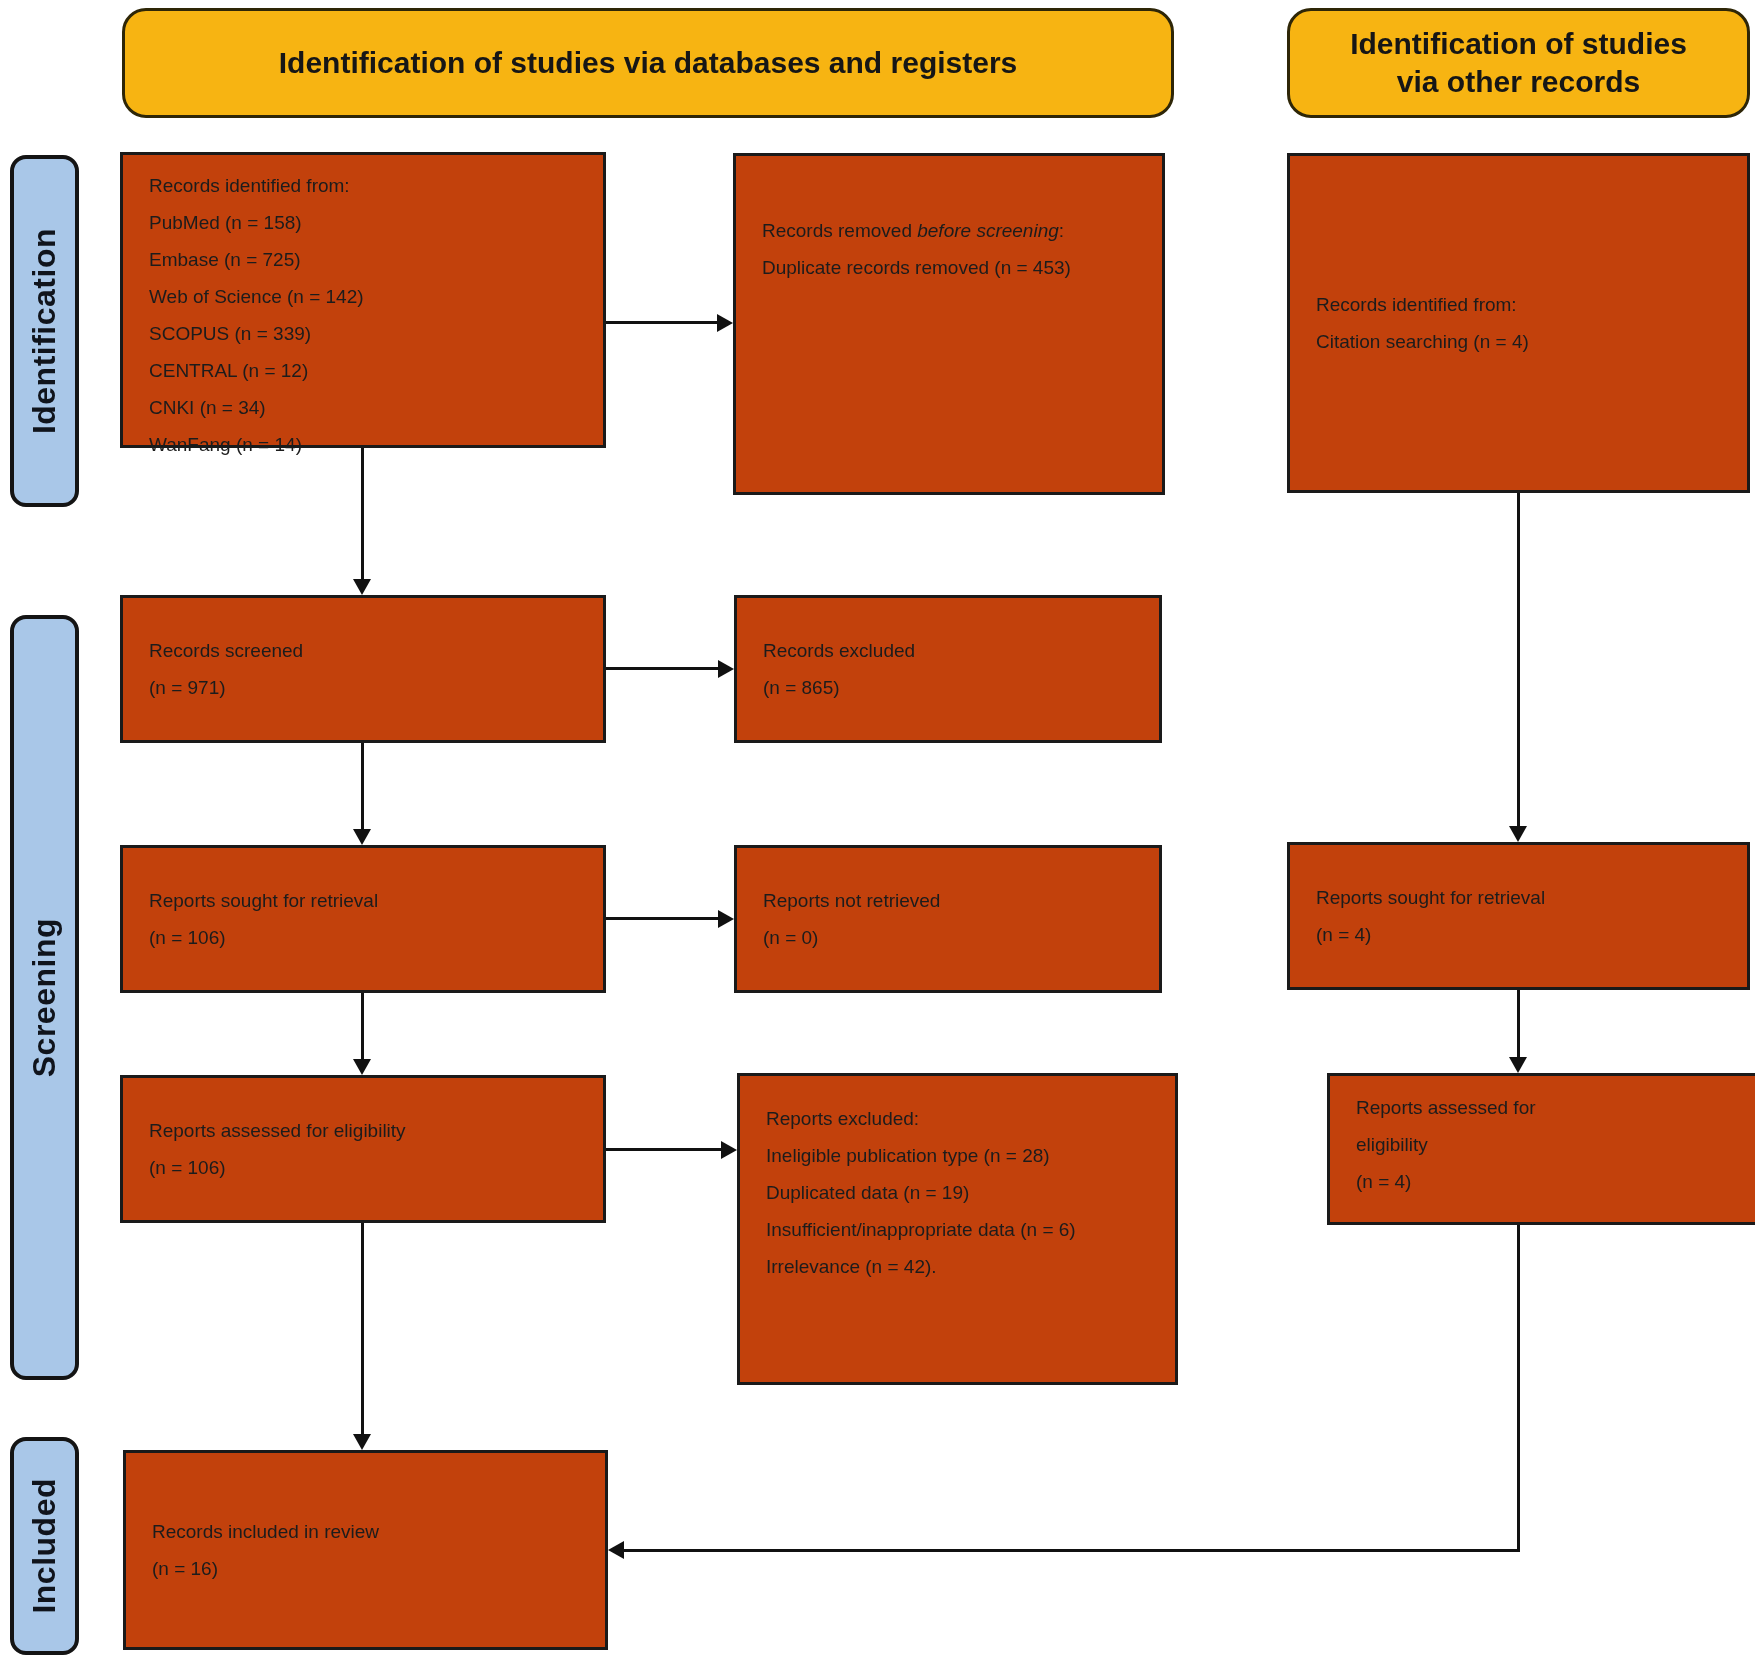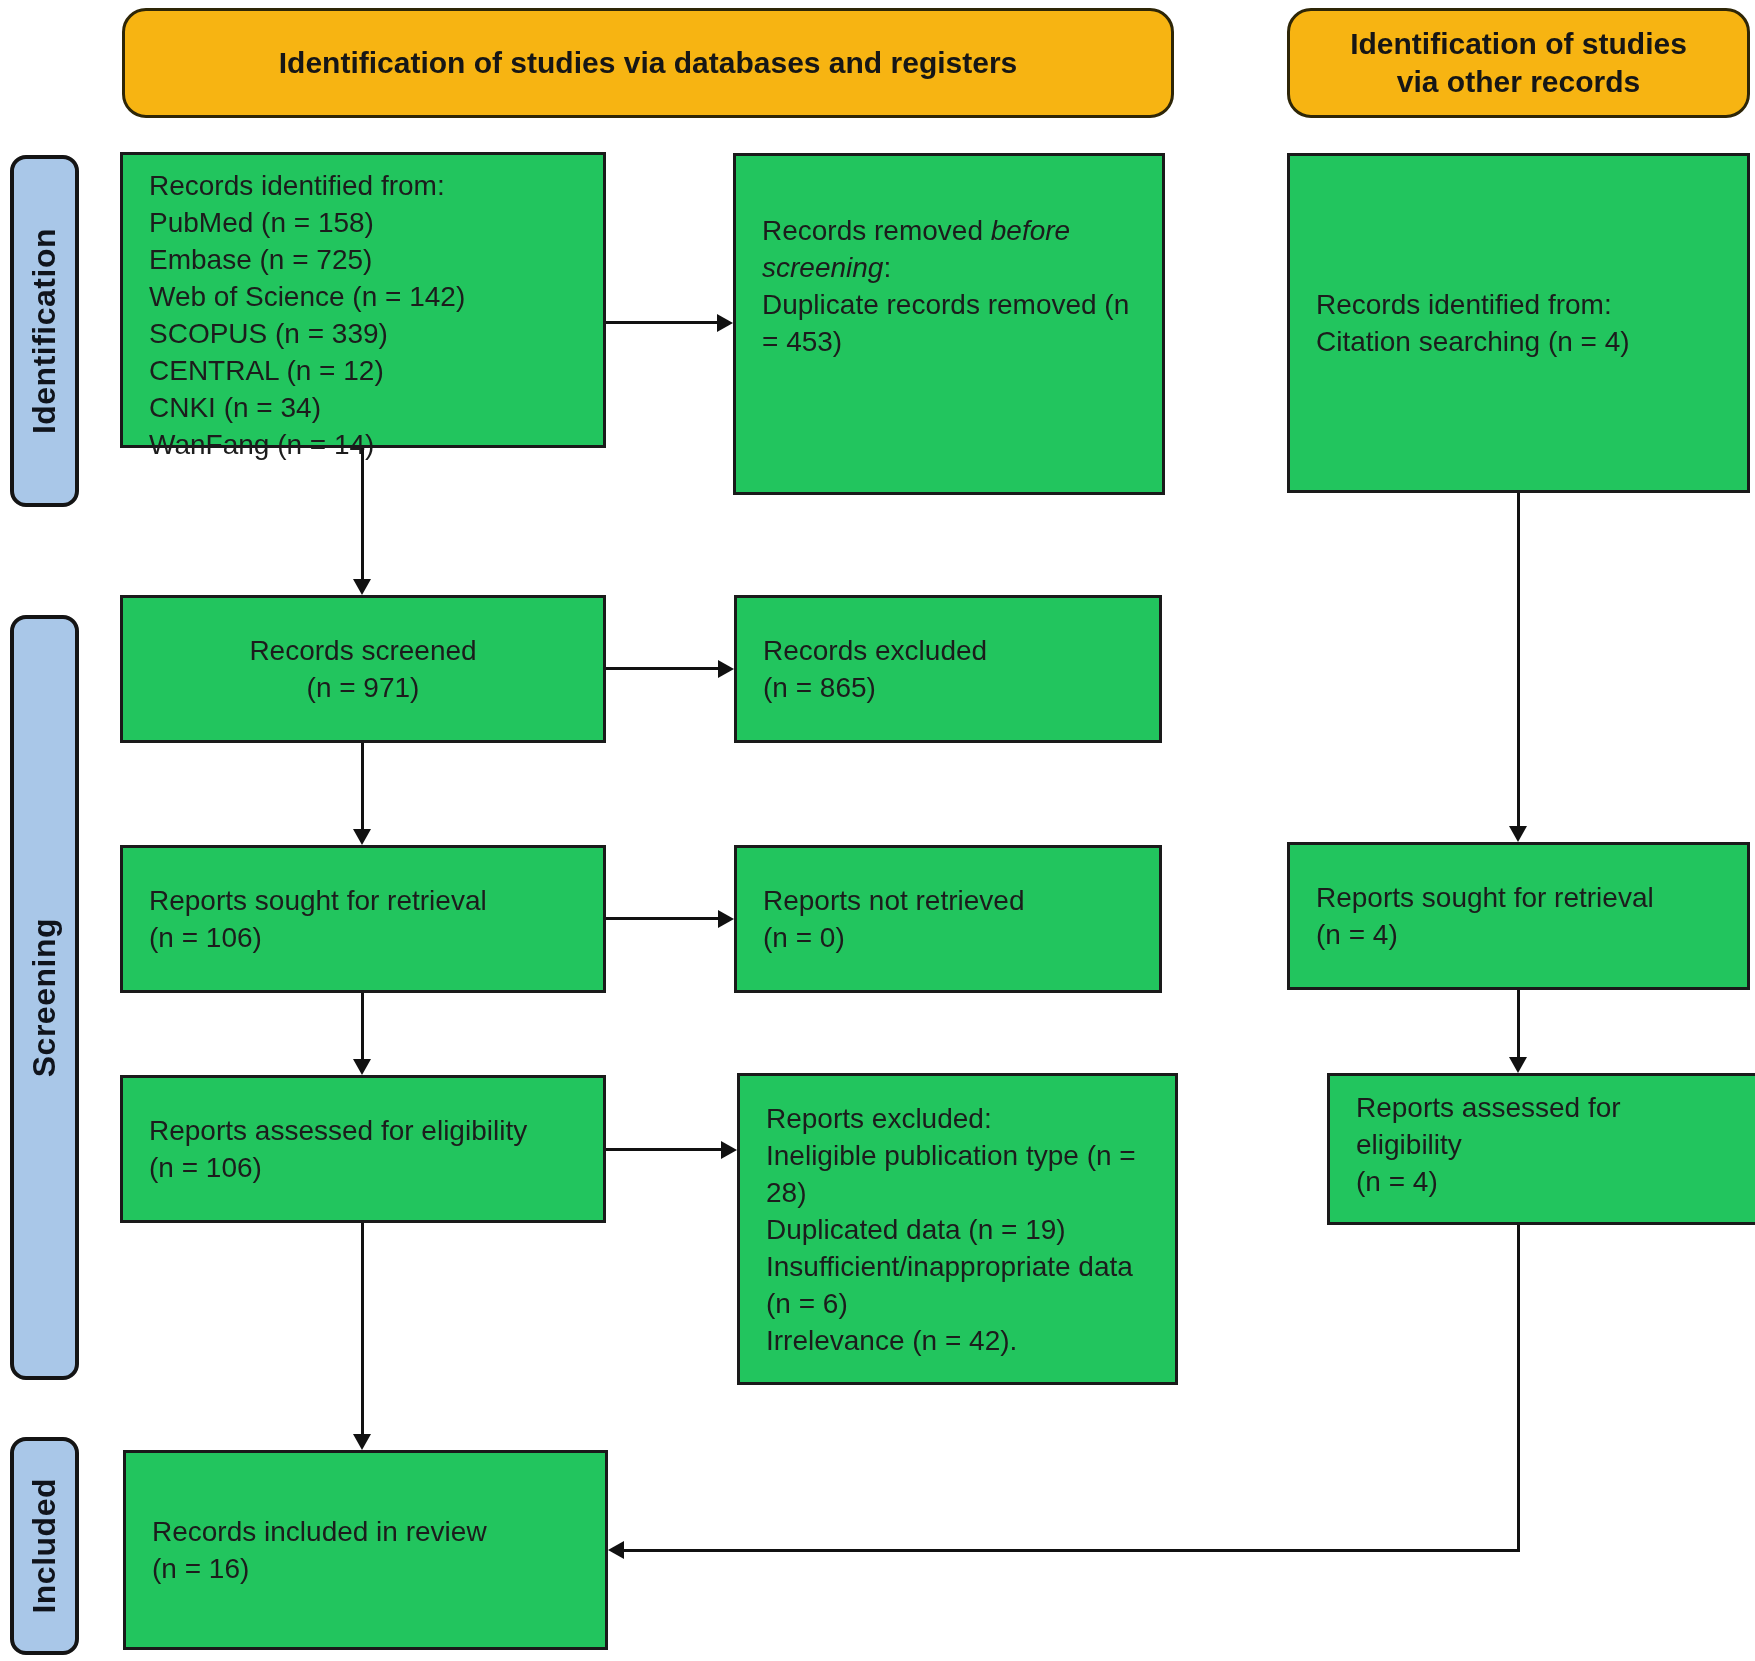--- a/index.html
+++ b/index.html
@@ -26,22 +26,22 @@
   .stage{
     position:absolute;background:var(--sidebar-bg);border:4px solid var(--sidebar-border);
     border-radius:16px;display:flex;align-items:center;justify-content:center;box-sizing:border-box;
   }
   .stage-label{
     writing-mode:vertical-rl;transform:rotate(180deg);
     font-weight:bold;font-size:32px;color:#10141c;letter-spacing:.5px;white-space:nowrap;
   }
   
   .fbox{
-    position:absolute;background:#22c55e;border:3px solid var(--box-border);
-    box-sizing:border-box;font-size:28px;line-height:37px;
+    position:absolute;background:#c2410c;border:3px solid var(--box-border);
+    box-sizing:border-box;font-size:19px;line-height:37px;
   }
   .fbox .inner{padding:0 26px;}
   .vcenter{display:flex;flex-direction:column;justify-content:center;}
   
   .v{position:absolute;width:3px;background:var(--arrow);}
   .h{position:absolute;height:3px;background:var(--arrow);}
   .head-d{position:absolute;width:0;height:0;border-left:9px solid transparent;border-right:9px solid transparent;border-top:16px solid var(--arrow);}
   .head-r{position:absolute;width:0;height:0;border-top:9px solid transparent;border-bottom:9px solid transparent;border-left:16px solid var(--arrow);}
   .head-l{position:absolute;width:0;height:0;border-top:9px solid transparent;border-bottom:9px solid transparent;border-right:16px solid var(--arrow);}
 </style>
@@ -88,21 +88,21 @@
     </div>
   </div>
 
   <div class="fbox vcenter" style="left:1287px;top:153px;width:463px;height:340px;">
     <div class="inner">
       <div>Records identified from:</div>
       <div>Citation  searching (n = 4)</div>
     </div>
   </div>
 
-  <div class="fbox vcenter" style="left:120px;top:595px;width:486px;height:148px;text-align:center;">
+  <div class="fbox vcenter" style="left:120px;top:595px;width:486px;height:148px;">
     <div class="inner">
       <div>Records screened</div>
       <div>(n = 971)</div>
     </div>
   </div>
   <div class="fbox vcenter" style="left:734px;top:595px;width:428px;height:148px;">
     <div class="inner">
       <div>Records excluded</div>
       <div>(n = 865)</div>
     </div>

